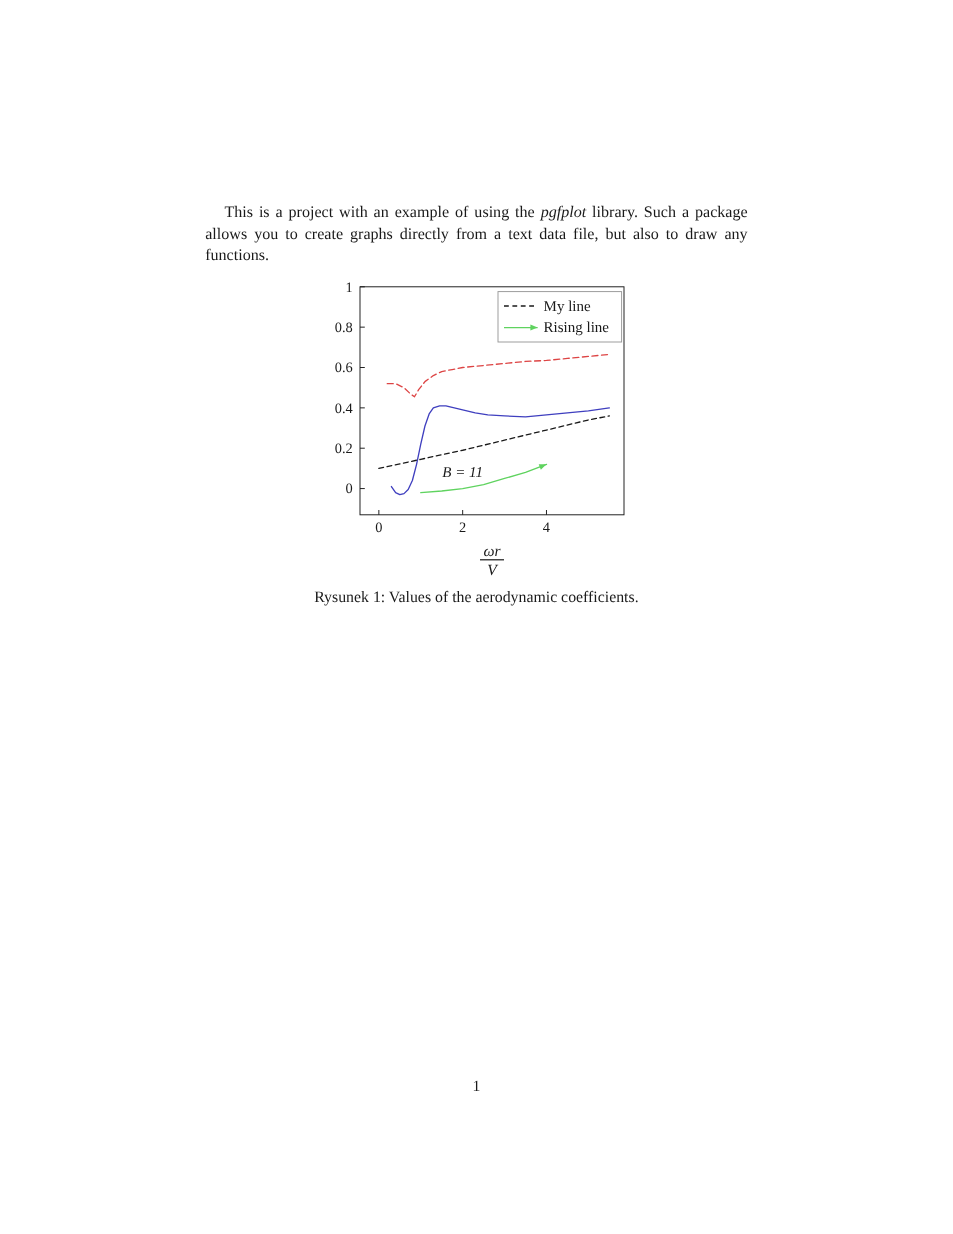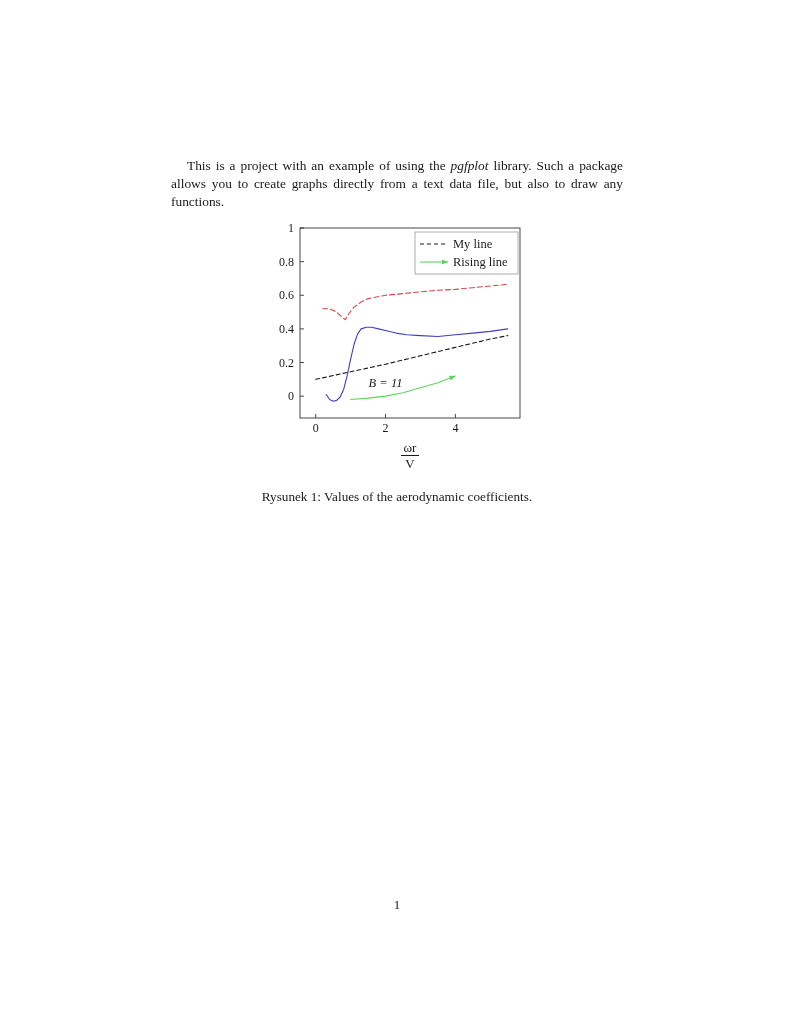--- a/index.html
+++ b/index.html
@@ -1,28 +1,28 @@
 <!DOCTYPE html>
 <html><head>
 <meta charset="utf-8">
 <style>
   *{box-sizing:border-box;margin:0;padding:0}
   html,body{background:#ffffff}
   body{font-family:"Liberation Serif","DejaVu Serif",serif;color:#1a1a1a}
   .page{position:relative;width:794px;height:1028px;background:#fff;margin:0 auto;overflow:hidden}
-  .content{position:absolute;left:171px;top:157px;width:452px}
+  .content{position:absolute;left:171px;top:168px;width:452px}
   p.para{font-size:13.4px;line-height:18px;text-align:justify;text-indent:16px}
   p.para + p.para{margin-top:14px}
   .figure{margin-top:12px}
   svg#chart{display:block;margin-left:94px;overflow:visible}
   .xlabel-wrap{width:270px;margin-left:94px;padding-left:20px;text-align:center;margin-top:2px}
-  .frac{display:inline-block;font-size:13px;vertical-align:middle}
+  .frac{display:inline-block;font-style:italic;font-size:13px;vertical-align:middle}
   .frac .num{display:block;border-bottom:1px solid #1a1a1a;padding:0 3px;line-height:15px}
   .frac .den{display:block;line-height:15px}
-  .caption{margin-top:18px;text-align:center;font-size:13.2px}
+  .caption{margin-top:8px;text-align:center;font-size:13.2px}
   .page-number{position:absolute;left:0;right:0;top:897px;text-align:center;font-size:13px}
   .tick{font-family:"Liberation Serif",serif;font-size:12px;fill:#1a1a1a}
   .legend-text{font-family:"Liberation Serif",serif;font-size:12.5px;fill:#1a1a1a}
   .annot{font-family:"Liberation Serif",serif;font-size:12.5px;font-style:italic;fill:#1a1a1a}
 </style>
 </head>
 <body>
 
 <div class="page">
   <div class="content">

